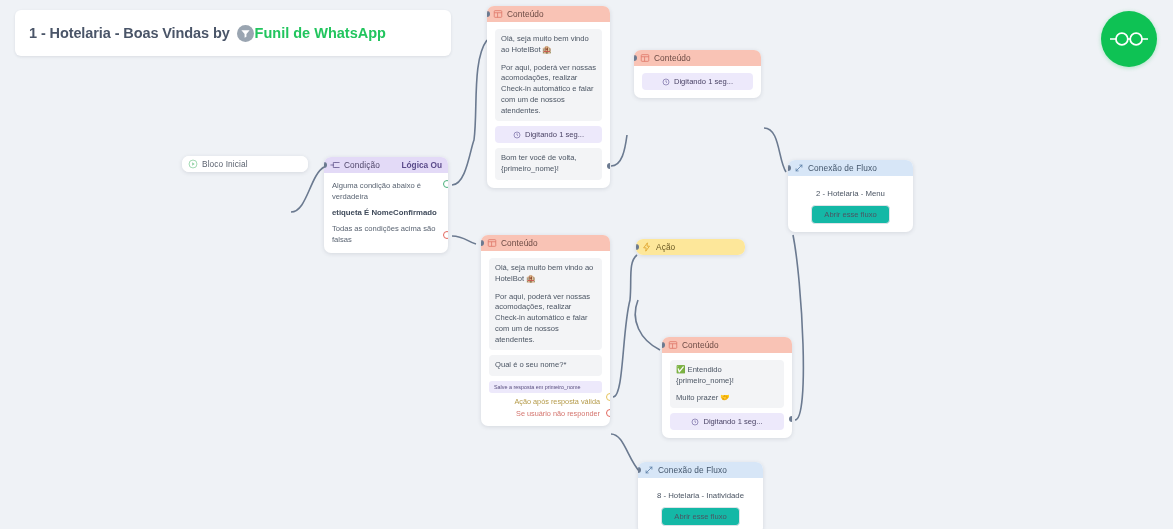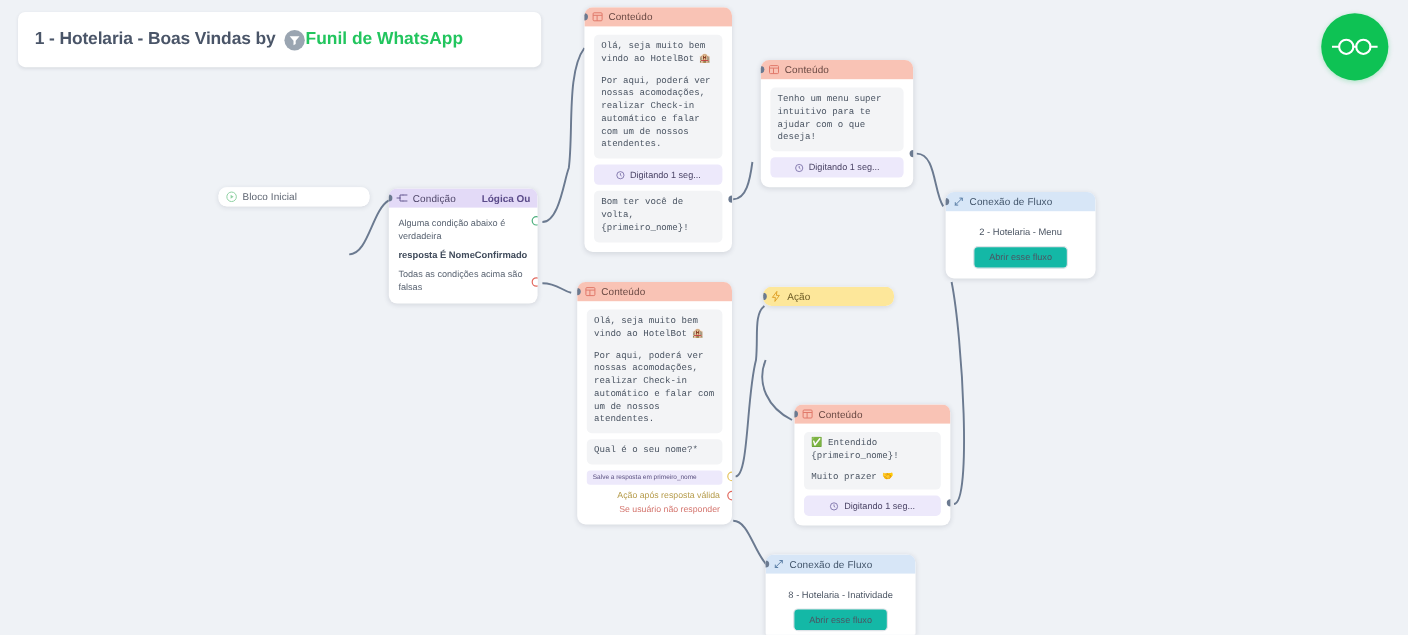--- a/index.html
+++ b/index.html
@@ -95,21 +95,21 @@
   .bubble {
     background: #f3f4f6;
     border-radius: 4px;
     padding: 5px 6px;
     font-size: 7.6px;
     line-height: 1.42;
     color: #4b5563;
     margin-bottom: 5px;
     word-break: break-word;
   }
-  .bubble p { margin: 0; font-family: Liberation Mono, monospace; }
+  .bubble p { margin: 0; }
   .bubble p + p { margin-top: 7px; }
   .typing {
     background: #ede9fb;
     border-radius: 4px;
     padding: 4px 6px;
     font-size: 7.6px;
     color: #4b4466;
     display: flex; align-items: center; justify-content: center;
     gap: 4px;
     margin-bottom: 5px;
@@ -224,21 +224,21 @@
       <span class="hd-icon">
         <svg width="10" height="10" viewBox="0 0 24 24" fill="none" stroke="#6b5f94" stroke-width="2" stroke-linecap="round">
             <path d="M2 12h6M14 6h8M14 18h8M8 12V6h6M8 12v6h6"></path>
           </svg>
       </span>
       <span class="hd-title">Condição</span>
       <span class="hd-right">Lógica Ou</span>
     </div>
     <div class="node-body">
       <p class="txt-p">Alguma condição abaixo é verdadeira</p>
-      <p class="cond-strong">resposta É NomeConfirmado</p>
+      <p class="cond-strong">etiqueta É NomeConfirmado</p>
       <p class="txt-p">Todas as condições acima são falsas</p>
     </div>
     <div class="port dot" style="left:-3px; top:5px;"></div>
     <div class="port ring green" style="left:119px; top:23px;"></div>
     <div class="port ring red" style="left:119px; top:74px;"></div>
   </div>
 
   <div class="node" style="left:487px; top:6px; width:123px;">
     <div class="node-head head-content">
       <span class="hd-icon">
@@ -273,23 +273,20 @@
     <div class="node-head head-content">
       <span class="hd-icon">
         <svg width="10" height="10" viewBox="0 0 24 24" fill="none" stroke="#e0796a" stroke-width="2">
             <rect x="3" y="4" width="18" height="16" rx="2"></rect>
             <path d="M3 9h18M11 9v11"></path>
           </svg>
       </span>
       <span class="hd-title">Conteúdo</span>
     </div>
     <div class="node-body">
-      <div class="bubble">
-        <p>Tenho um menu super intuitivo para te ajudar com o que deseja!</p>
-      </div>
       <div class="typing" style="margin-bottom:0;">
         <svg width="8" height="8" viewBox="0 0 24 24" fill="none" stroke="#6f63a0" stroke-width="2">
             <circle cx="12" cy="12" r="9"></circle>
             <path d="M12 7v5l3 2"></path>
           </svg>
         <span>Digitando 1 seg...</span>
       </div>
     </div>
     <div class="port dot" style="left:-3px; top:5px;"></div>
     <div class="port dot" style="left:124px; top:75px;"></div>

